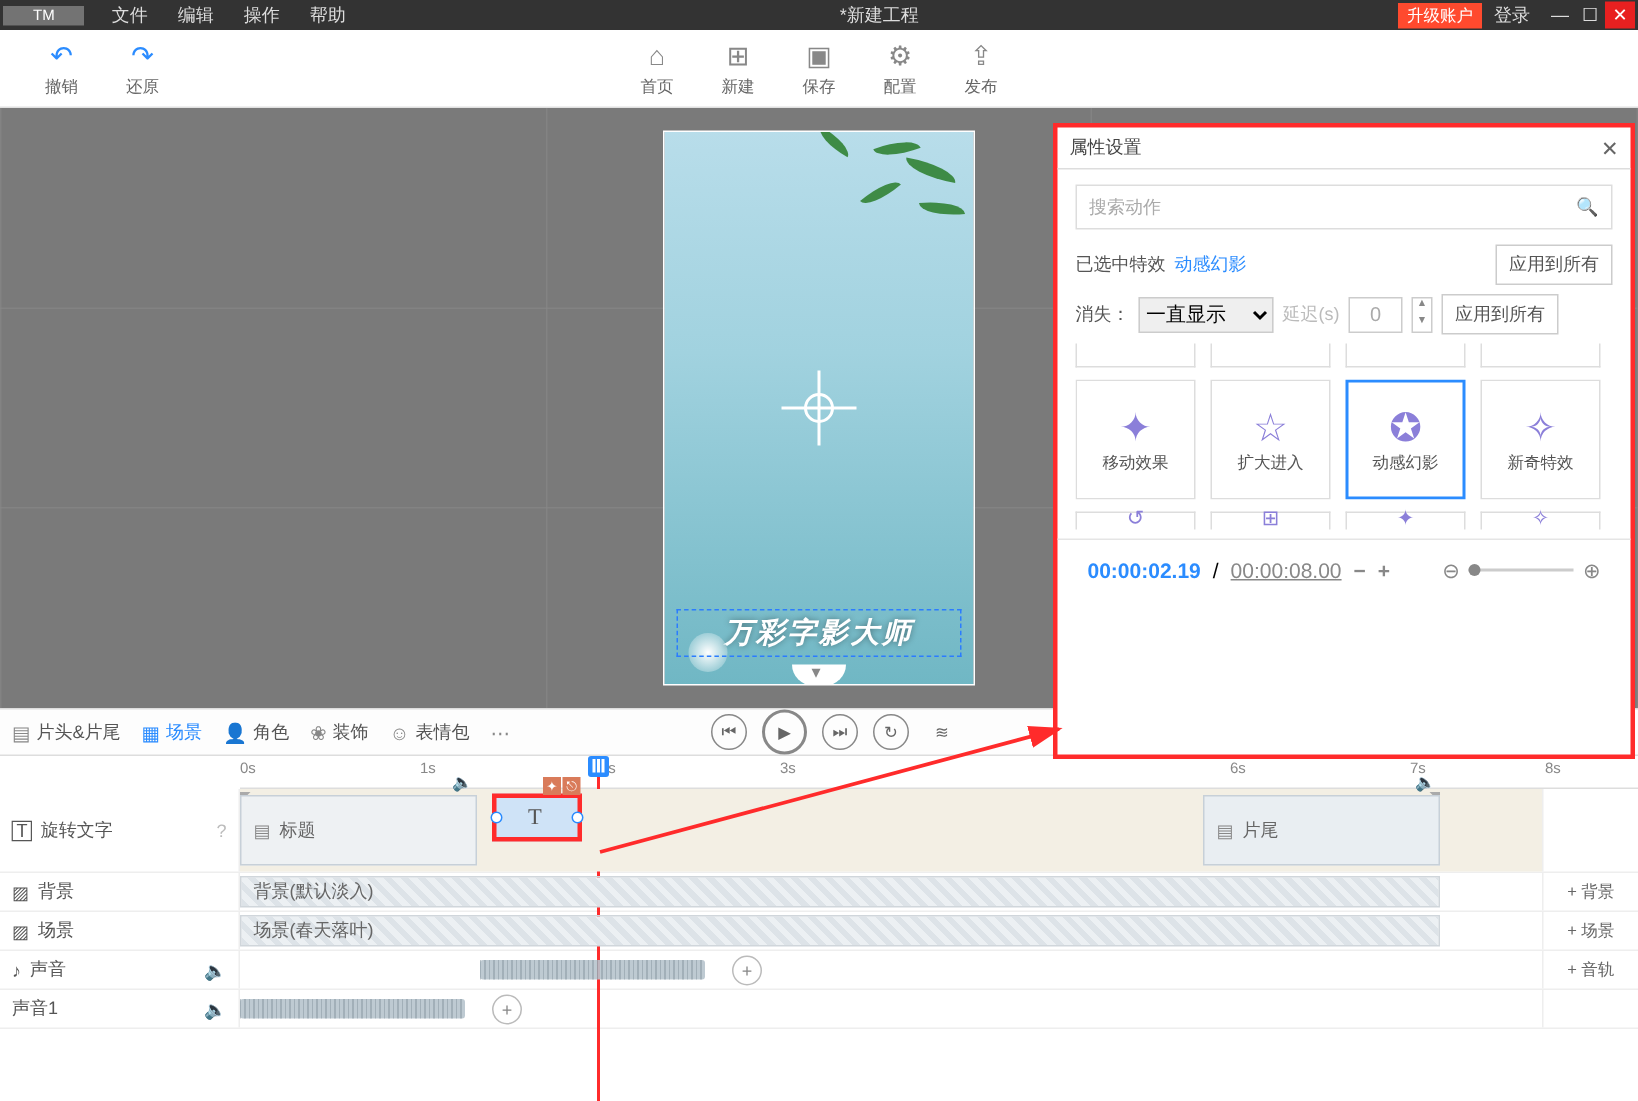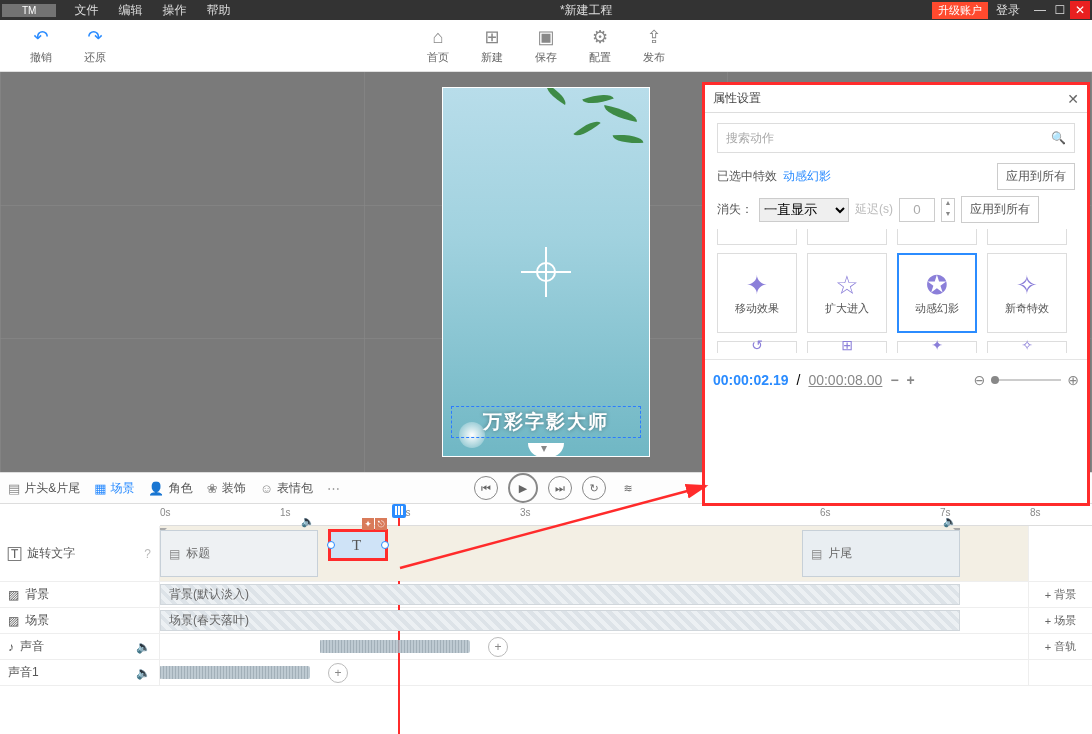--- a/index.html
+++ b/index.html
@@ -26,21 +26,21 @@
 .stage { width: 208px; height: 370px; background: linear-gradient(#b8ddea 0%, #a1d2df 40%, #70b7c4 100%); position: relative; border: 1px solid #fff; overflow: hidden; }
 .leaves { position: absolute; top: -4px; left: 60px; right: -4px; height: 130px; }
 .leaf { position: absolute; background: #3e8b46; border-radius: 0 100% 0 100%; }
 .guides-v { position:absolute; top:0; bottom:0; width:1px; background:#888; opacity:.6; }
 .guides-h { position:absolute; left:0; right:0; height:1px; background:#888; opacity:.6; }
 .center-cross { position:absolute; top:50%; left:50%; width:50px; height:50px; margin:-25px 0 0 -25px; }
 .center-cross:before,.center-cross:after{content:'';position:absolute;background:#fff;}
 .center-cross:before{top:50%;left:0;right:0;height:2px;margin-top:-1px;}
 .center-cross:after{left:50%;top:0;bottom:0;width:2px;margin-left:-1px;}
 .center-cross .circ{position:absolute;top:50%;left:50%;width:20px;height:20px;margin:-10px 0 0 -10px;border:2px solid #fff;border-radius:50%;}
-.text-box { position: absolute; bottom: 18px; left: 8px; right: 8px; height: 32px; border: 1px dashed #2b7cff; color: #fff; font-size: 19px; display: flex; align-items: center; justify-content: center; letter-spacing: 2px; font-weight: bold; text-shadow: 0 0 4px rgba(0,0,0,.4);}
+.text-box { position: absolute; bottom: 18px; left: 8px; right: 8px; height: 32px; border: 1px dashed #2b7cff; color: #fff; font-size: 19px; font-style: italic; display: flex; align-items: center; justify-content: center; letter-spacing: 2px; font-weight: bold; text-shadow: 0 0 4px rgba(0,0,0,.4);}
 .dande { position:absolute; bottom:8px; left:16px; width:26px; height:26px; border-radius:50%; background: radial-gradient(#fff, rgba(255,255,255,0));}
 .canvas-handle { position: absolute; bottom: -1px; left: 50%; margin-left: -18px; width: 36px; height: 14px; background: #fff; border-radius: 0 0 18px 18px; }
 .canvas-handle:before{content:'▾'; position:absolute; left:50%; top:-2px; margin-left:-5px; color:#888;}
 
 .side-tools { position: absolute; right: 216px; top: 74px; display: flex; flex-direction: column; gap: 10px; }
 .side-btn { width: 34px; height: 34px; border-radius: 50%; background: #6c6c6c; color: #fff; display:flex; align-items:center; justify-content:center; font-size:12px; cursor:pointer; border:2px solid #888;}
 .side-btn.active { background: #2b8cff; border-color:#2b8cff; }
 
 .prop-panel { position: absolute; right: 2px; top: 82px; width: 388px; height: 424px; background: #fff; border: 3px solid #ff2b2b; z-index: 10; }
 .pp-header { height: 28px; border-bottom: 1px solid #ddd; display: flex; align-items: center; padding: 0 8px; font-size: 12px; color: #444; gap: 28px; }
@@ -58,21 +58,21 @@
 .pp-row .spin { width:14px; height:24px; border:1px solid #ccc; display:flex; flex-direction:column; }
 .pp-row .spin div{flex:1;font-size:7px;text-align:center;color:#888;}
 .pp-grid { margin: 8px 12px; display:flex; flex-wrap:wrap; gap:10px; max-height:160px; overflow:hidden;}
 .fx-card { width: 80px; height: 80px; border:1px solid #ddd; display:flex; flex-direction:column; align-items:center; justify-content:center; cursor:pointer; font-size:11px; color:#555;}
 .fx-card.sel { border:2px solid #2b8cff; }
 .fx-card .fic { font-size:26px; color:#8b7fd9;}
 .pp-grid-top { margin: 2px 12px 0; display:flex; gap:10px;}
 .pp-grid-top .stub{ width:80px; height:16px; border:1px solid #ddd; border-top:none;}
 .pp-grid-bot { margin:0 12px; display:flex; gap:10px;}
 .pp-grid-bot .stub{ width:80px; height:12px; border:1px solid #ddd; border-bottom:none; display:flex;align-items:flex-end;justify-content:center;color:#8b7fd9;font-size:14px;}
-.pp-time { border-top:1px solid #e5e5e5; margin-top:6px; height:40px; display:flex; align-items:center; padding:0 8px; gap:8px; font-size:14px;}
+.pp-time { border-top:1px solid #e5e5e5; margin-top:6px; height:40px; display:flex; align-items:center; padding:0 20px; gap:8px; font-size:14px;}
 .pp-time .cur{ color:#2b8cff; font-weight:bold;}
 .pp-time .tot{ color:#888; text-decoration:underline;}
 .pp-time .pm { color:#888; cursor:pointer; font-weight:bold;}
 .pp-time .zoom { margin-left:auto; display:flex; align-items:center; gap:6px; color:#888;}
 .pp-time .zline{ width:70px; height:2px; background:#ccc; position:relative;}
 .pp-time .zline:before{content:'';position:absolute;left:0;top:-3px;width:8px;height:8px;border-radius:50%;background:#888;}
 
 .arrow-line { position:absolute; z-index:11; pointer-events:none; }
 
 .mid-toolbar { height: 32px; border-top:1px solid #ddd; border-bottom:1px solid #ddd; display:flex; align-items:center; padding:0 8px; gap:14px; background:#fdfdfd;}

